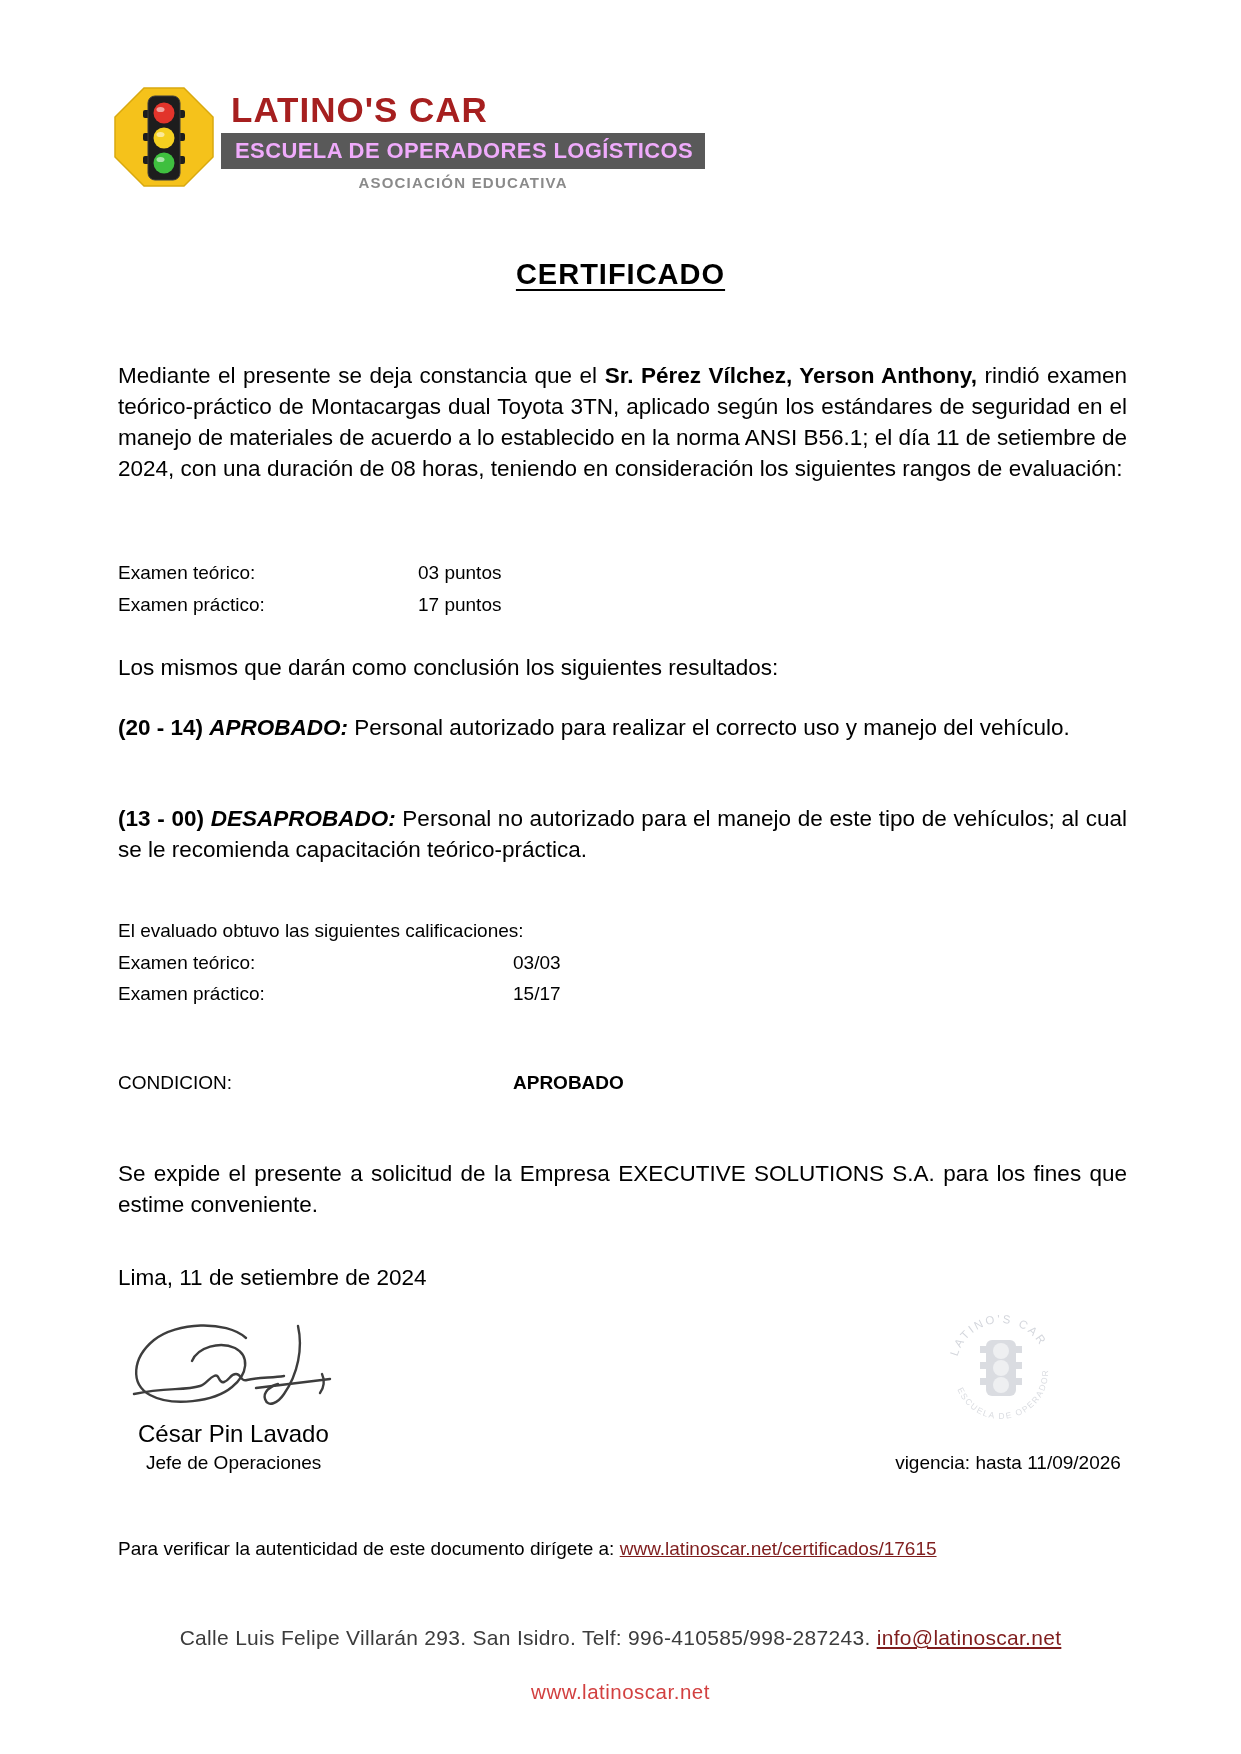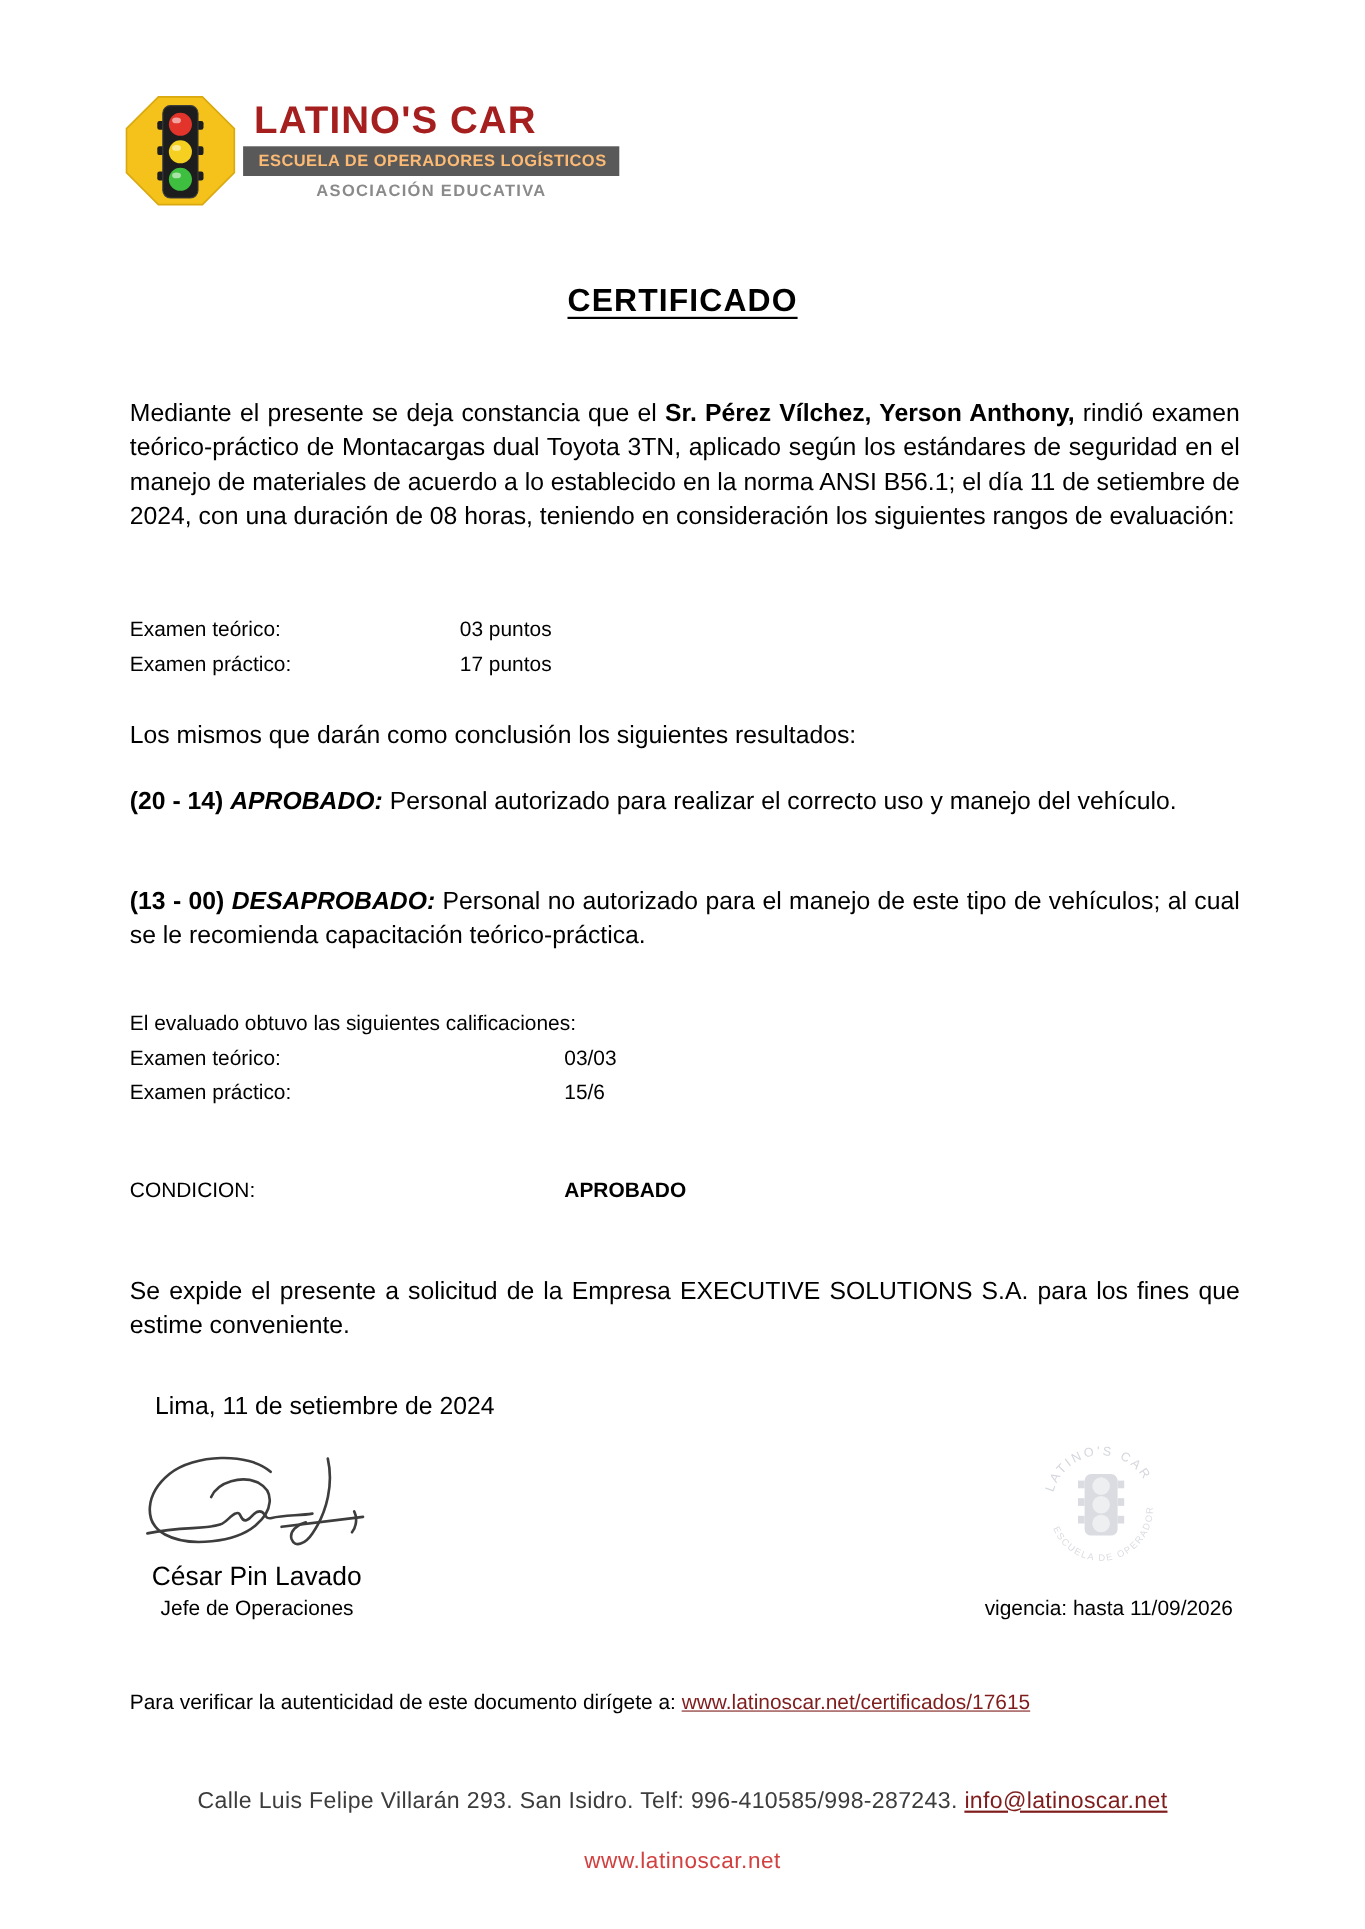--- a/index.html
+++ b/index.html
@@ -17,21 +17,21 @@
   
   .logo-wrap { top:86px; left:113px; display:flex; align-items:flex-start; }
   .logo-octagon { width:102px; height:102px; flex:0 0 auto; }
   .logo-text { margin-left:6px; margin-top:4px; }
   .brand-name {
     font-size:35px; font-weight:bold; letter-spacing:1px;
     padding-left:10px; line-height:40px;
   }
   .brand-banner {
     margin-top:3px;
-    color:#fdba74; font-size:15px; font-weight:bold; letter-spacing:0.4px;
+    color:#f0abfc; font-size:22px; font-weight:bold; letter-spacing:0.4px;
     padding:5px 12px 5px 14px; display:inline-block; white-space:nowrap;
   }
   .brand-sub {
     margin-top:5px; text-align:center;
     font-size:15px; letter-spacing:1.2px; color:#8a8a8a; font-weight:bold;
   }
 
   
   .doc-title {
     top:258px; left:0; width:100%; text-align:center;
@@ -118,33 +118,33 @@
   <div class="abs" style="top:915px; left:118px;">
     <div class="row">
       <span>El evaluado obtuvo las siguientes calificaciones:</span>
     </div>
     <div class="row">
       <span class="lbl-wide">Examen teórico:</span>
       <span>03/03</span>
     </div>
     <div class="row">
       <span class="lbl-wide">Examen práctico:</span>
-      <span>15/6</span>
+      <span>15/17</span>
     </div>
     <div style="height:27px;"></div>
     <div style="height:30px;"></div>
     <div class="row">
       <span class="lbl-wide">CONDICION:</span>
       <span class="bold">APROBADO</span>
     </div>
   </div>
 
   <div class="abs body-text" style="top:1158px;">Se expide el presente a solicitud de la Empresa EXECUTIVE SOLUTIONS S.A. para los fines que estime conveniente.</div>
 
-  <div class="abs body-text left-text" style="top:1262px;margin-left:23px;">Lima, 11 de setiembre de 2024</div>
+  <div class="abs body-text left-text" style="top:1262px;">Lima, 11 de setiembre de 2024</div>
 
   <svg class="abs sig-svg" width="220" height="102" viewBox="0 0 220 102">
     <g fill="none" stroke="#232323" stroke-width="2.4" stroke-linecap="round" opacity="0.88">
       <path d="M120 20 C 100 2, 50 4, 28 22 C 6 40, 4 66, 24 77 C 46 89, 88 84, 106 69 C 122 56, 124 38, 109 30 C 94 23, 72 29, 66 43"></path>
       <path d="M8 76 C 40 69, 58 73, 74 68 C 80 66, 83 60, 88 58 C 94 55, 92 66, 98 64 C 104 62, 104 56, 110 56 C 116 56, 114 64, 121 62 C 132 59, 146 60, 158 58"></path>
       <path d="M172 8 C 177 30, 172 56, 158 76 C 152 85, 142 90, 139 81 C 137 74, 144 68, 152 66"></path>
       <path d="M130 70 L 204 61"></path>
       <path d="M196 56 C 199 62, 198 70, 194 75"></path>
     </g>
   </svg>

